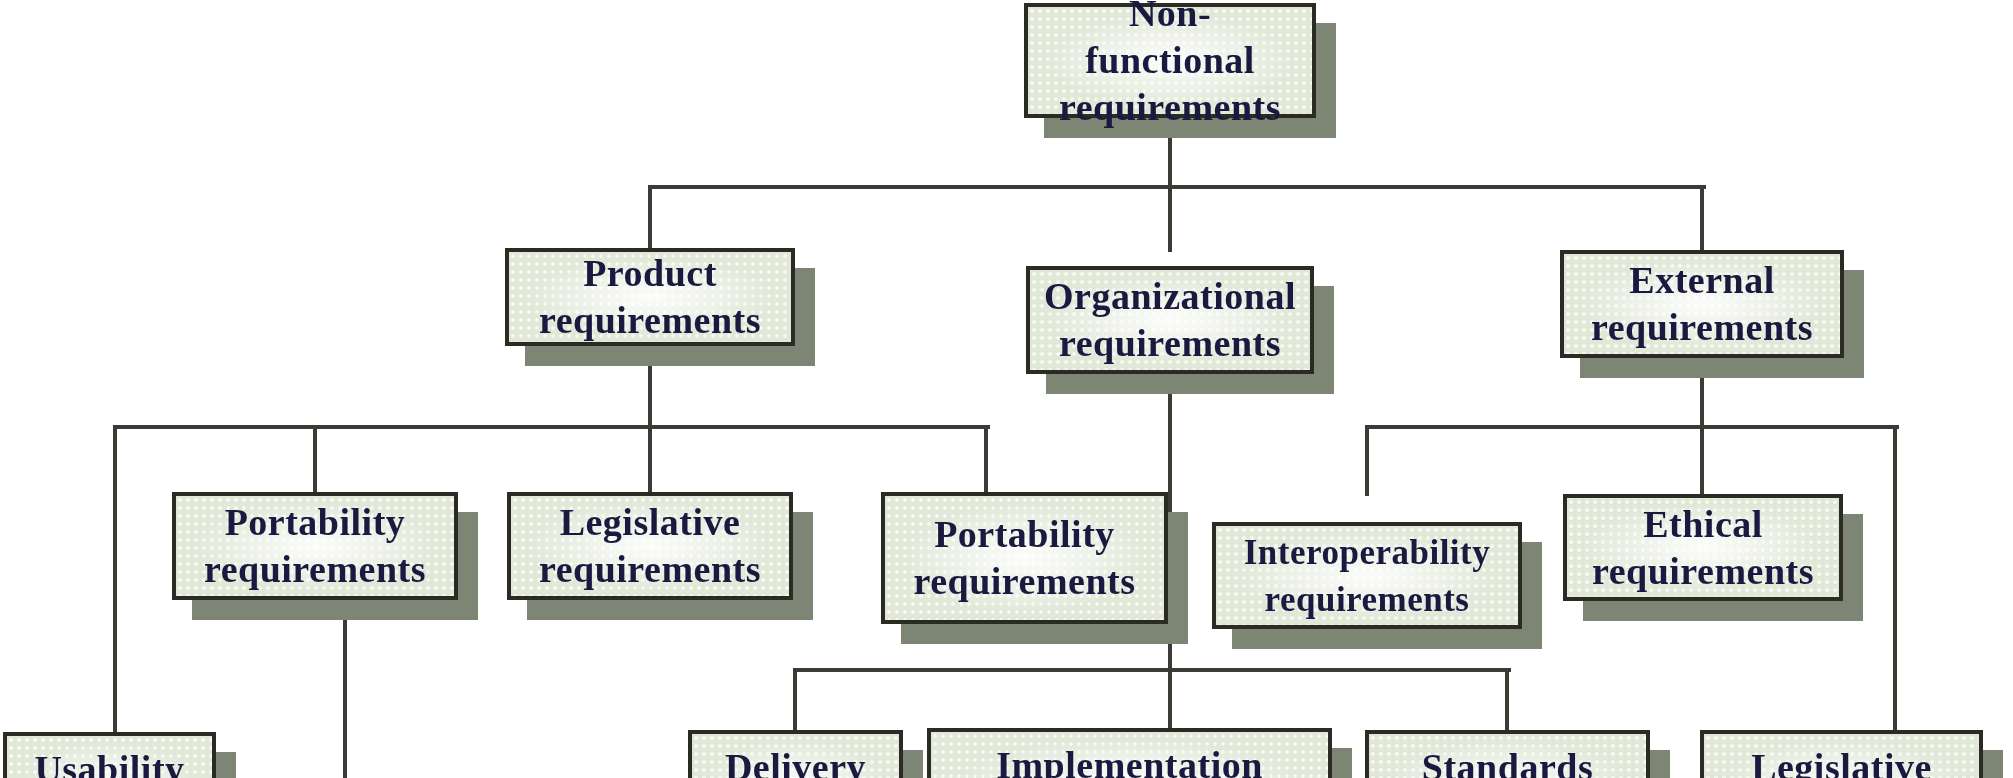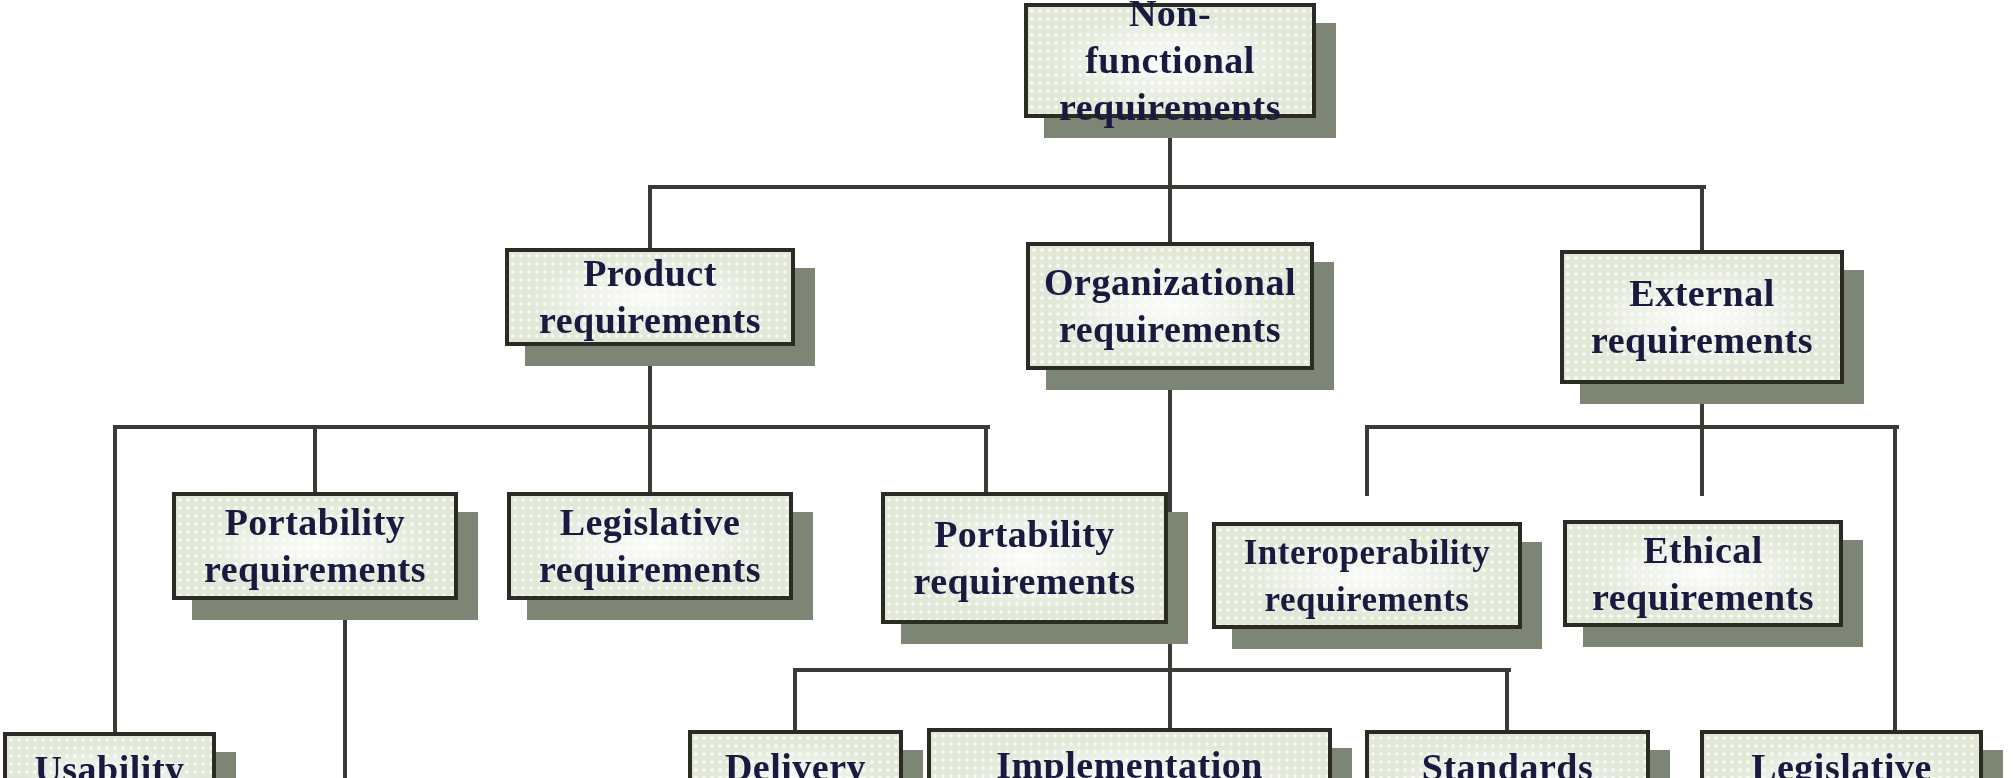--- a/index.html
+++ b/index.html
@@ -47,28 +47,28 @@
     font-weight: 700;
     letter-spacing: 0.5px;
     padding: 0 20px;
   }
   .node.cut {
     align-items: flex-start;
     padding-top: 10px;
   }
   #n-nonfunctional   { left:1024px; top:3px;   width:292px; height:115px; }
   #n-product         { left:505px;  top:248px; width:290px; height:98px; }
-  #n-organizational  { left:1026px; top:242px; width:288px; height:128px; }
-  #n-external        { left:1560px; top:250px; width:284px; height:134px; }
+  #n-organizational  { left:1026px; top:266px; width:288px; height:108px; }
+  #n-external        { left:1560px; top:250px; width:284px; height:108px; }
   #n-efficiency      { left:172px;  top:492px; width:286px; height:108px; }
   #n-reliability     { left:507px;  top:492px; width:286px; height:108px; }
   #n-portability     { left:843px;  top:492px; width:287px; height:132px;margin-left:38px; }
   #n-interoperability{ left:1212px; top:494px; width:310px; height:107px;margin-top:28px; }
   #n-interoperability .node-label { font-size: 35px; }
-  #n-ethical         { left:1563px; top:520px; width:280px; height:107px; }
+  #n-ethical         { left:1563px; top:494px; width:280px; height:107px; }
   #n-usability       { left:3px;    top:732px; width:213px; height:108px; }
   #n-delivery        { left:688px;  top:730px; width:215px; height:108px; }
   #n-implementation  { left:927px;  top:728px; width:405px; height:108px; }
   #n-standards       { left:1365px; top:730px; width:285px; height:108px; }
   #n-legislative     { left:1700px; top:730px; width:283px; height:108px; }
 
   
   #l1  { left:1168px; top:118px; height:67px; }
   #l2  { left:648px;  top:185px; width:1058px; }
   #l3  { left:648px;  top:185px; height:65px; }

